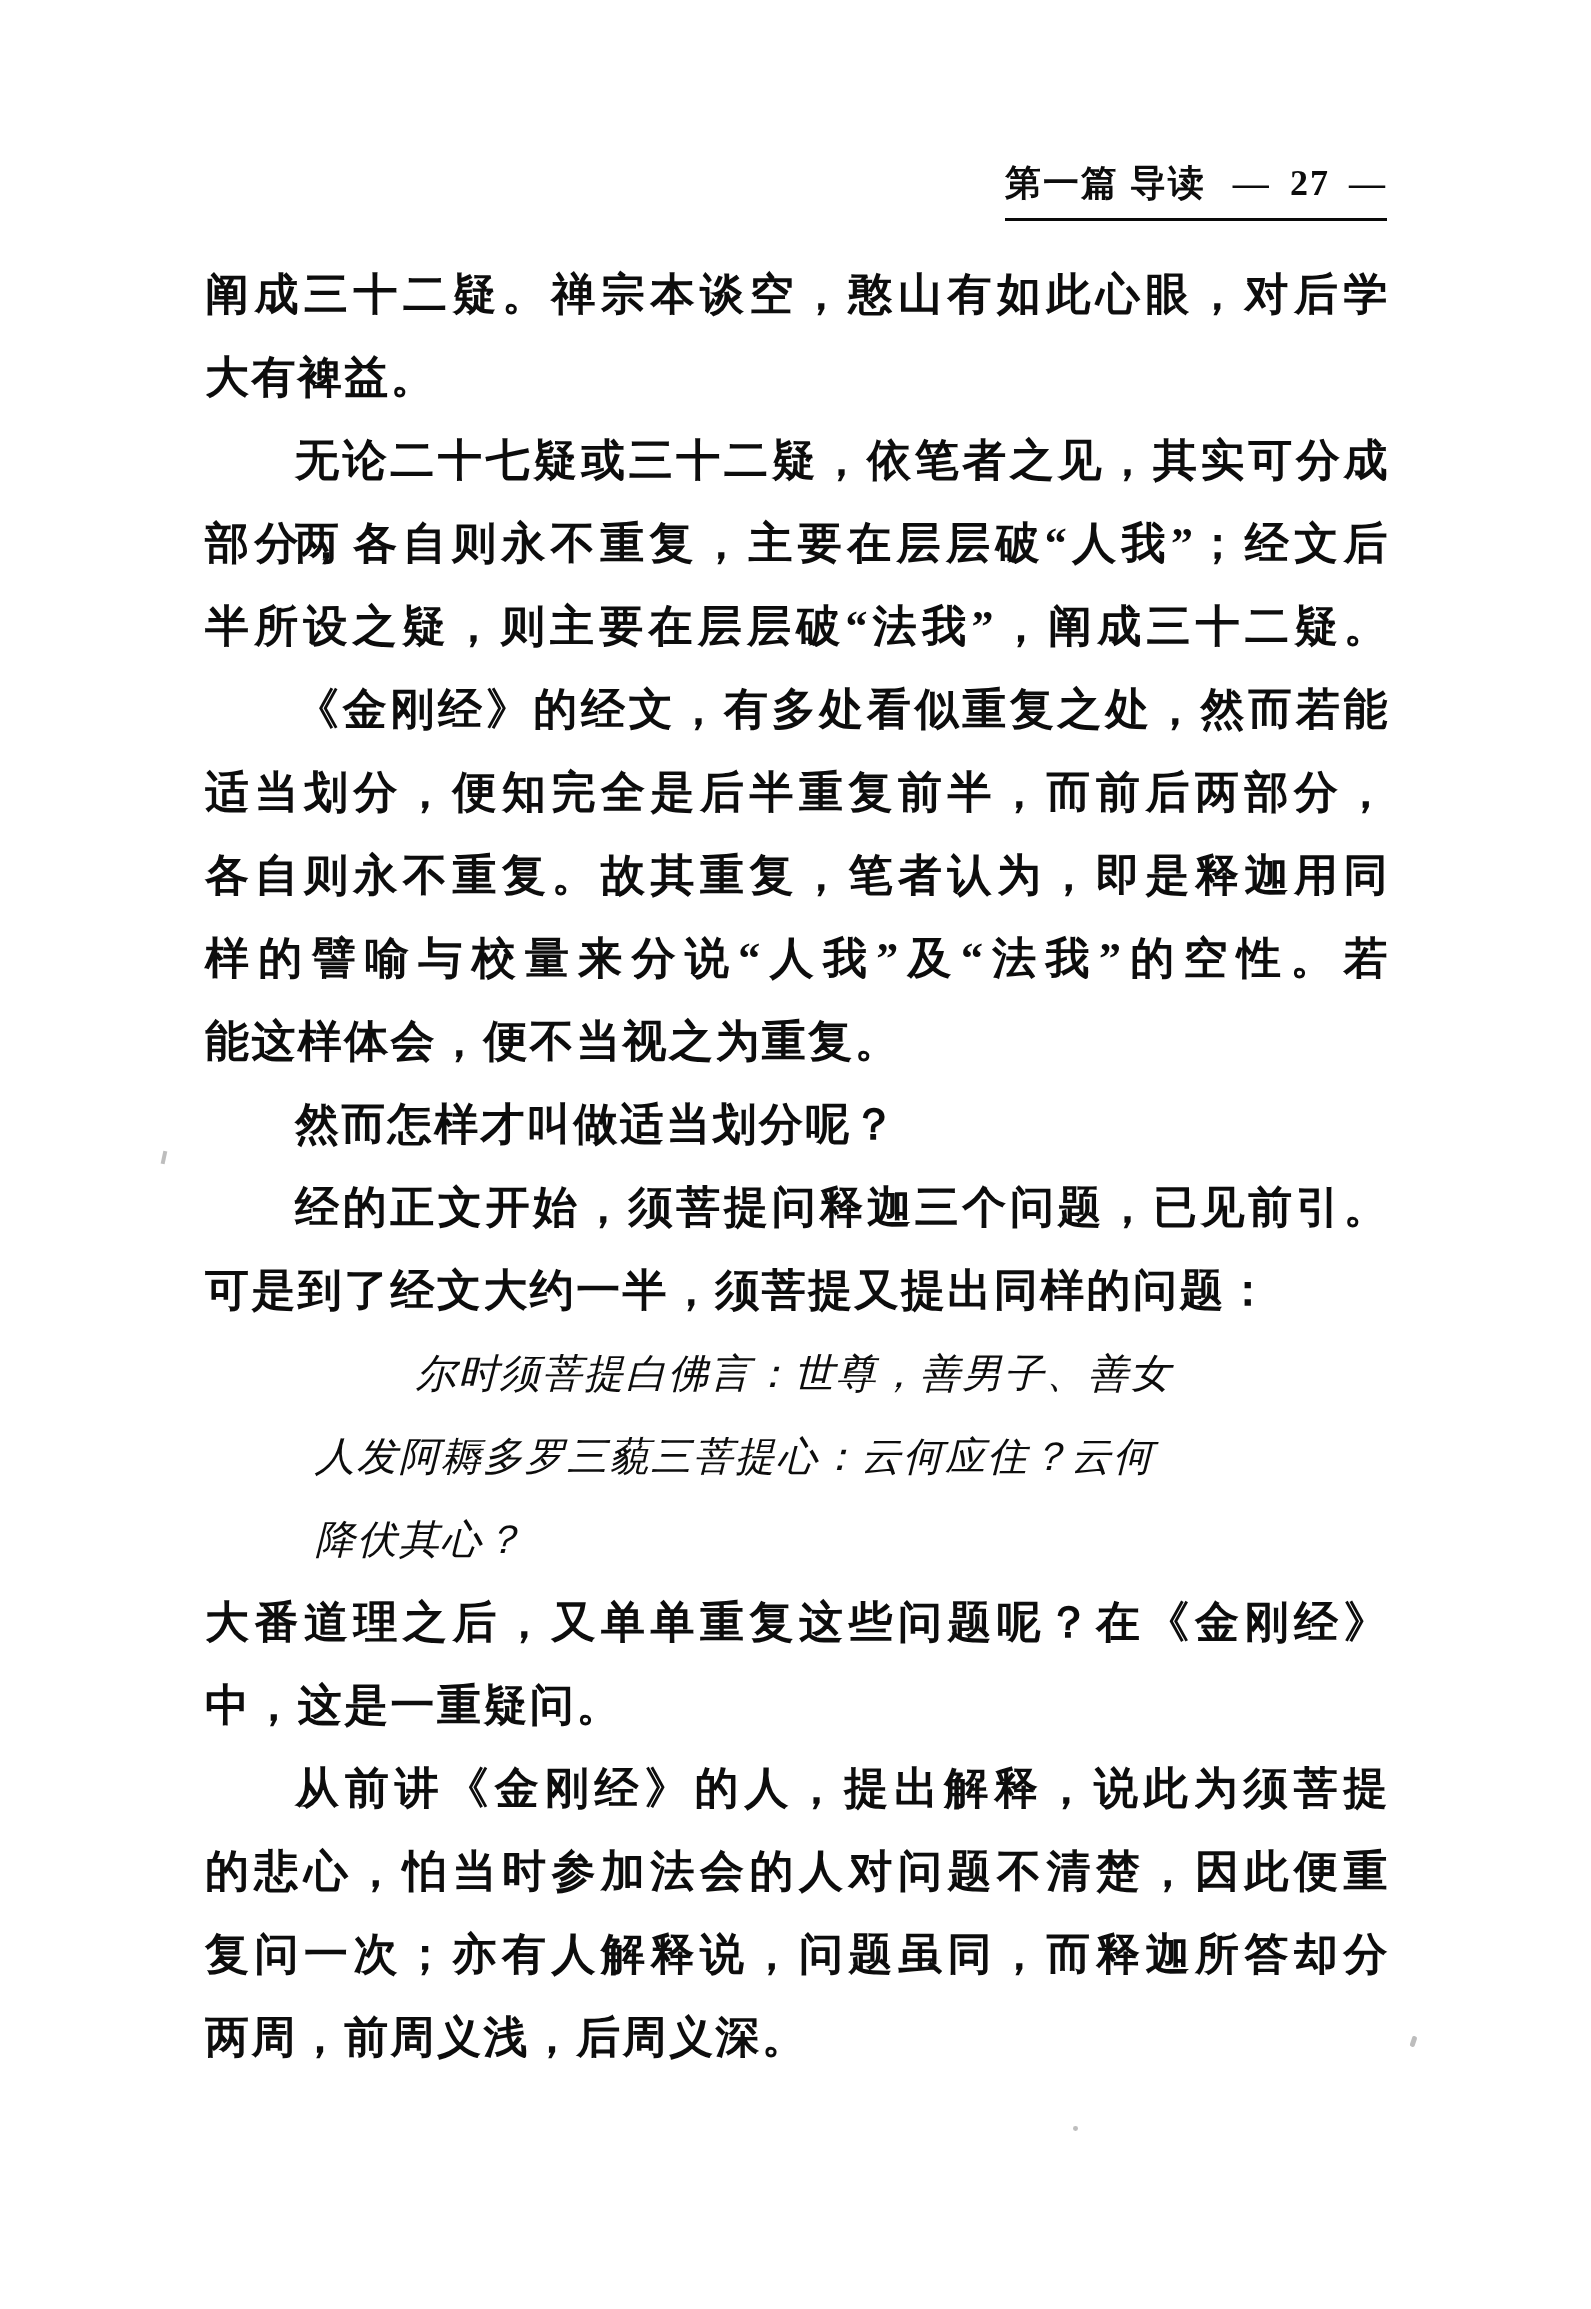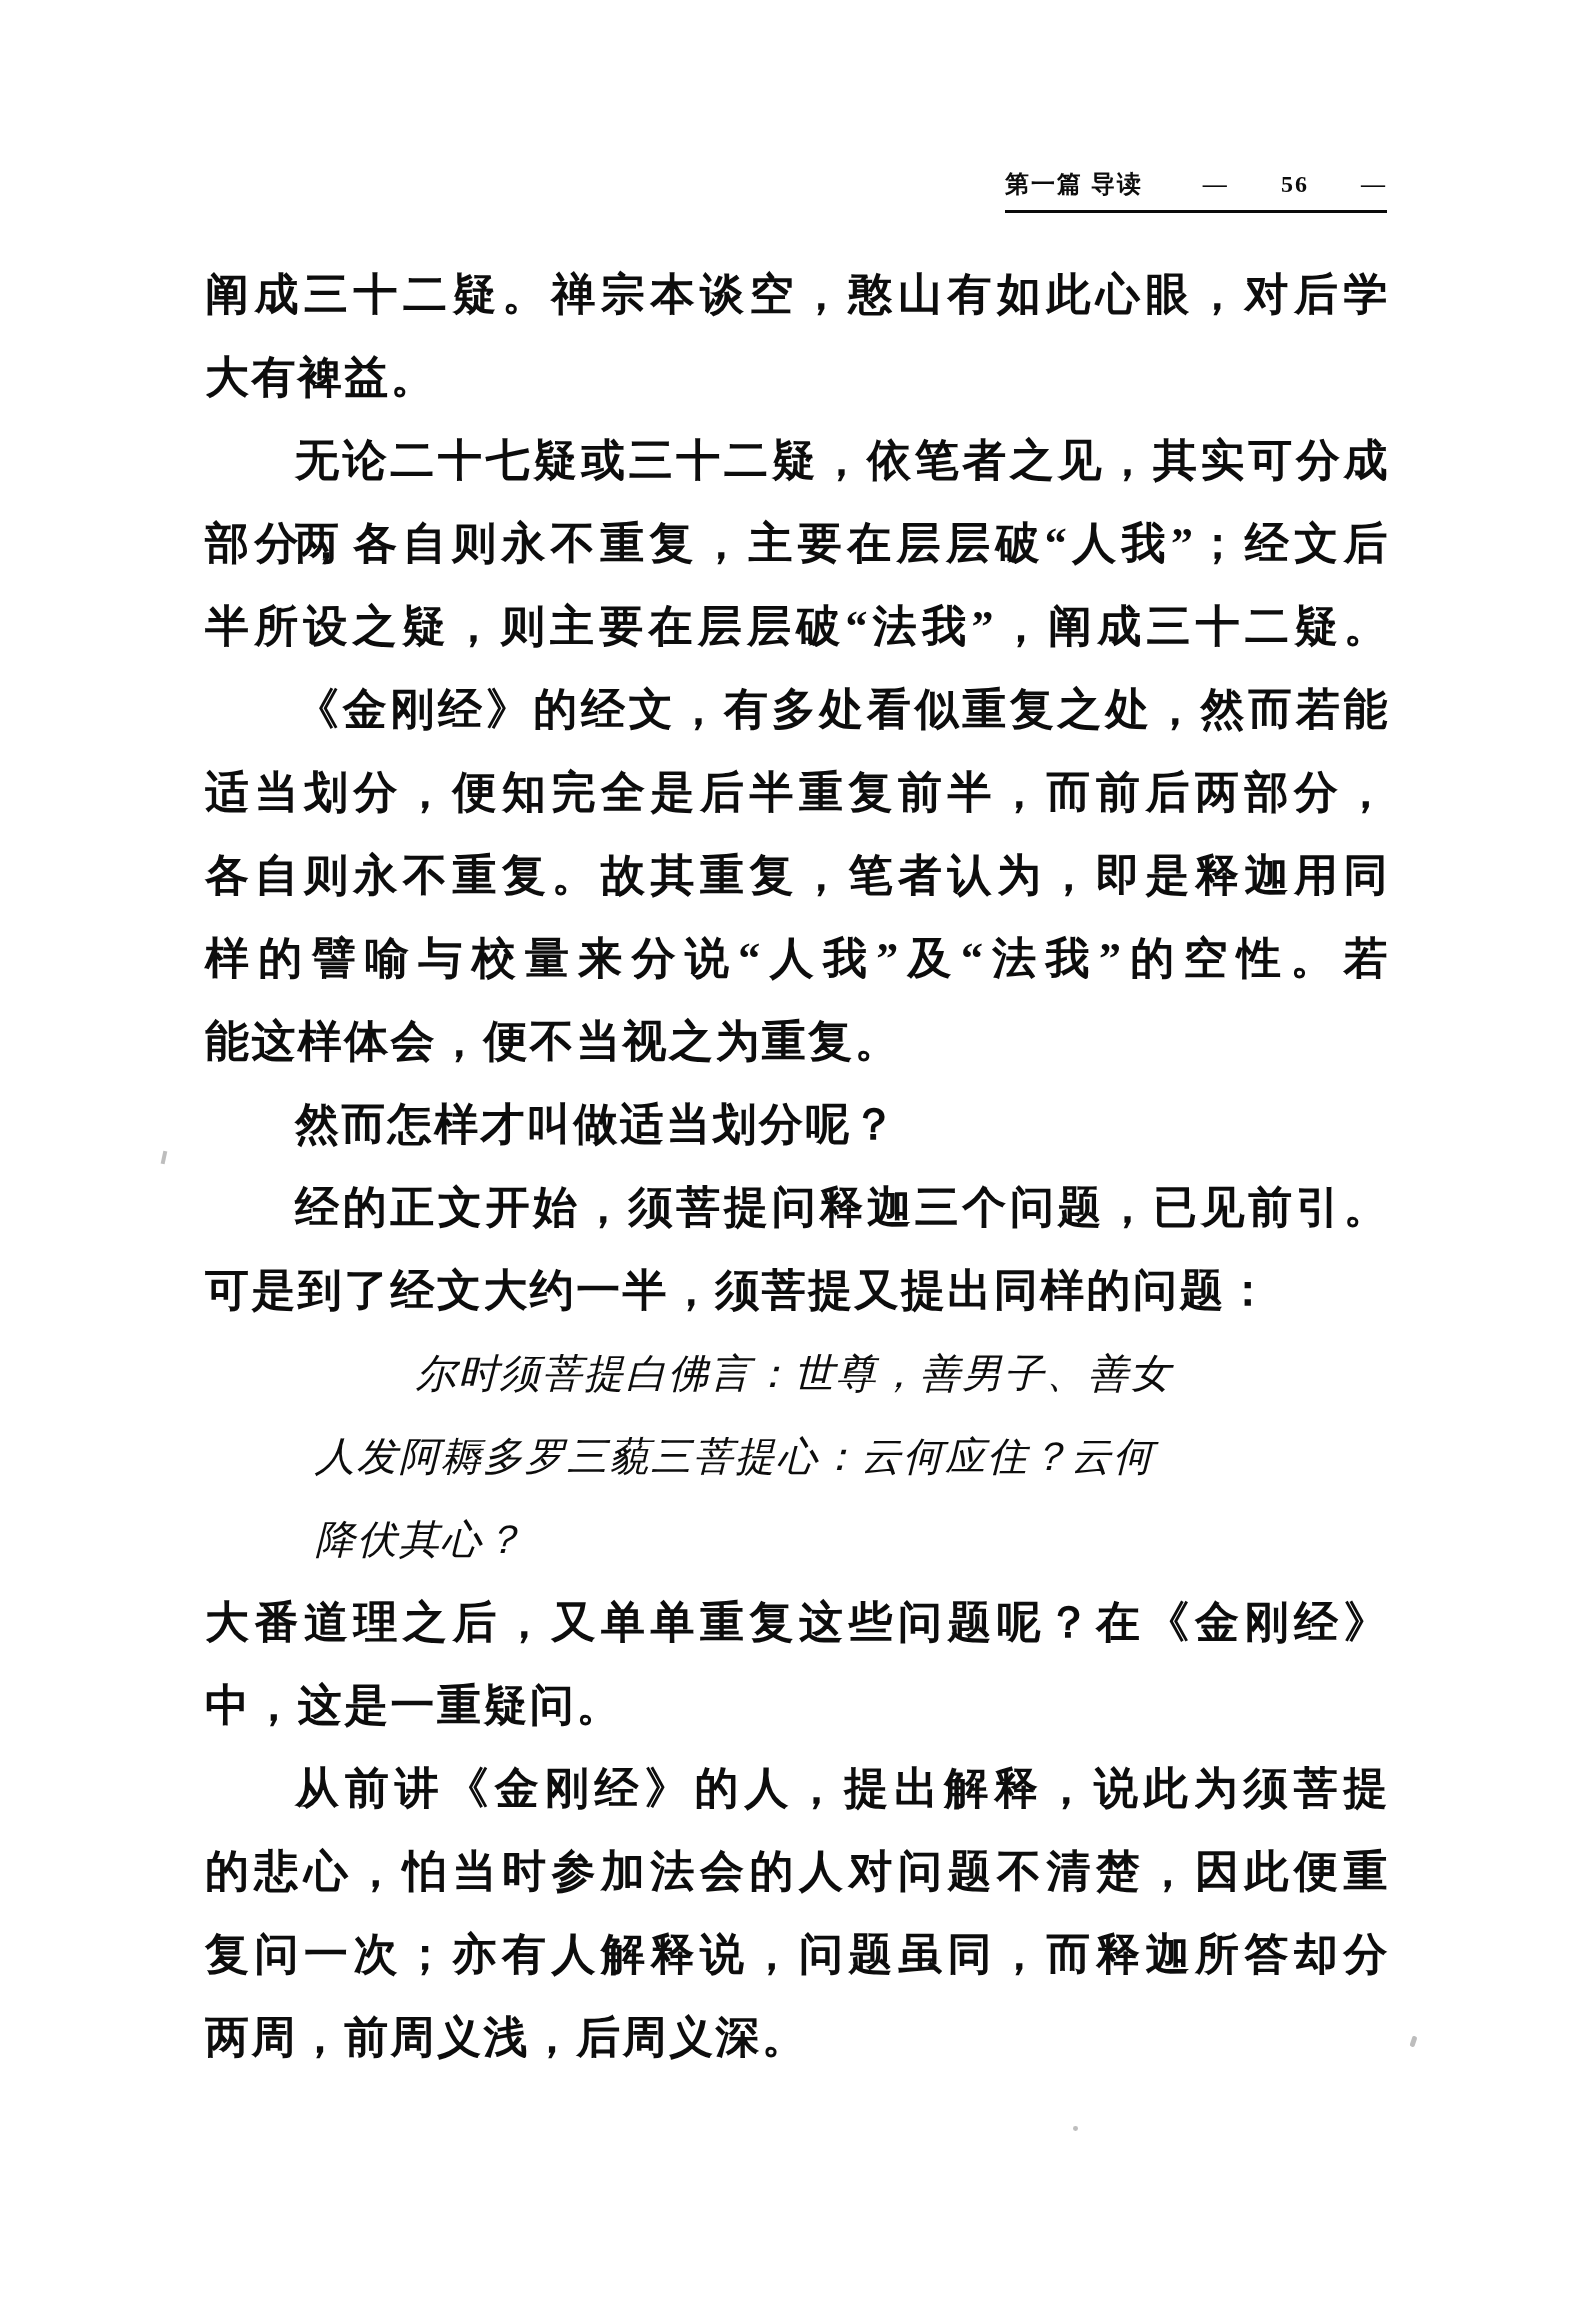--- a/index.html
+++ b/index.html
@@ -14,28 +14,28 @@
     margin: 0 auto;
     background: #ffffff;
     color: #0d0d0d;
     font-family: "Liberation Serif", "DejaVu Serif", serif;
     overflow: hidden;
   }
   
   .running-header {
     position: absolute;
     left: 1005px;
-    top: 168px;
+    top: 159px;
     width: 382px;
     padding-bottom: 9.8px;
     border-bottom: 3.9px solid #0a0a0a;
     display: flex;
     align-items: baseline;
     justify-content: space-between;
-    font-size: 24px;
+    font-size: 36px;
     font-weight: bold;
     letter-spacing: 2px;
     white-space: nowrap;
   }
   .running-header .hdr-title-group { margin-right: 7.8px; }
   .running-header .hdr-sep { display: inline-block; }
   .running-header .hdr-num {
     font-family: "Liberation Serif", "DejaVu Serif", serif;
     font-weight: bold;
   }
@@ -82,21 +82,21 @@
   .speck-3 { left: 1073px; top: 2126px; width: 4.9px; height: 4.9px; border-radius: 50%; }
 </style>
 </head>
 <body>
 
 <div class="page">
 
   <div class="running-header">
     <span class="hdr-title-group"><span>第一篇</span> <span>导读</span></span>
     <span class="hdr-sep">—</span>
-    <span class="hdr-num">56</span>
+    <span class="hdr-num">27</span>
     <span class="hdr-sep">—</span>
   </div>
 
   <div class="text-column">
     <div class="line full">阐成三十二疑。禅宗本谈空，憨山有如此心眼，对后学</div>
     <div class="line">大有裨益。</div>
     <div class="line full indent">无论二十七疑或三十二疑，依笔者之见，其实可分成两</div>
     <div class="line full">部分，各自则永不重复，主要在层层破“人我”；经文后</div>
     <div class="line full">半所设之疑，则主要在层层破“法我”，阐成三十二疑。</div>
     <div class="line full indent">《金刚经》的经文，有多处看似重复之处，然而若能</div>

